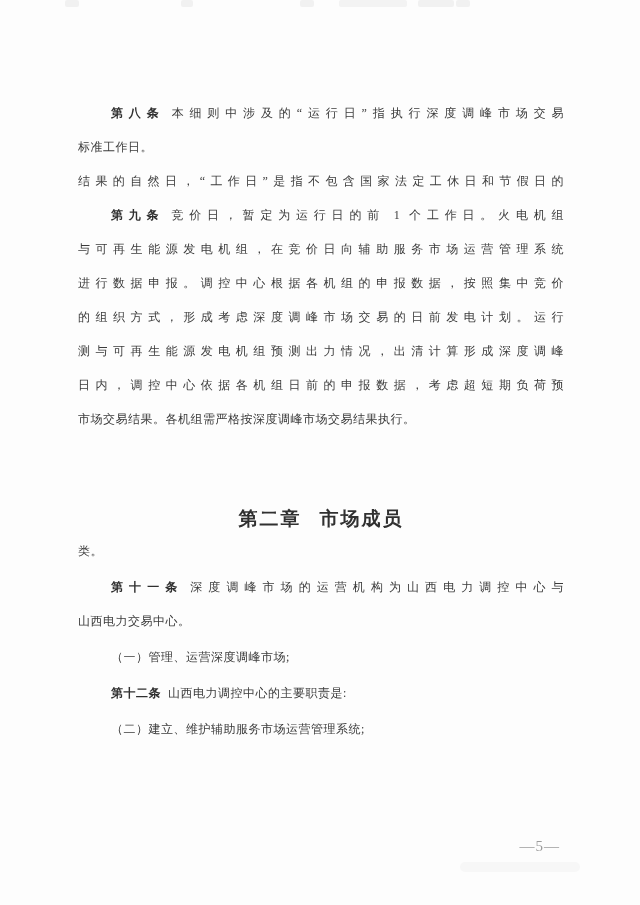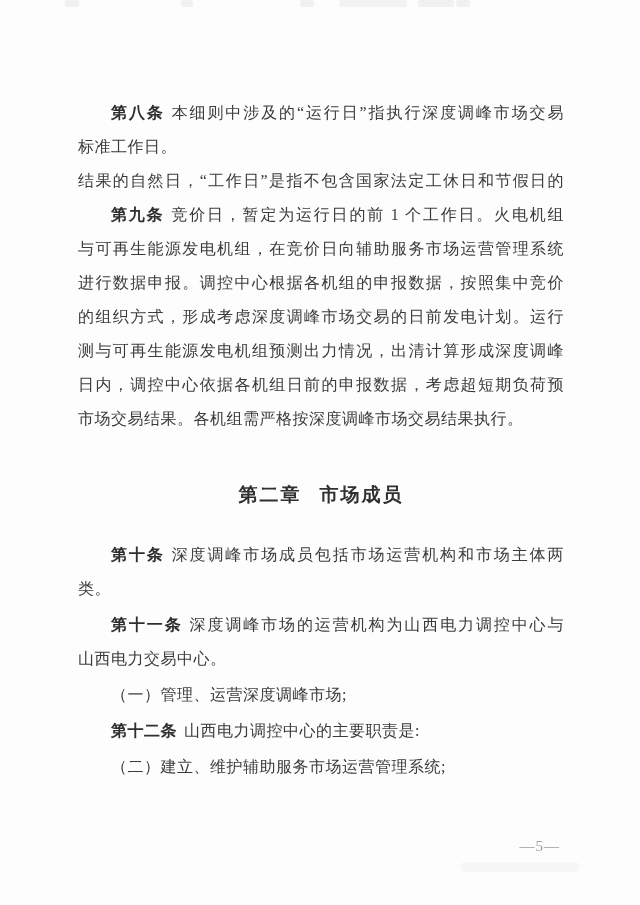--- a/index.html
+++ b/index.html
@@ -40,40 +40,40 @@
     border-radius: 5px;
   }
 
   .textblock {
     position: absolute;
     left: 78px;
     top: 96px;
     width: 486px;
   }
   .line {
-    font-size: 16px;
+    font-size: 12px;
     letter-spacing: 0.5px;
     line-height: 34px;
     height: 34px;
     white-space: pre-wrap;
     color: #3b3b3b;
   }
   .just {
     text-align: justify;
     text-align-last: justify;
   }
   .indent { text-indent: 33px; }
   .num {
     font-weight: bold;
     color: #2f2f2f;
   }
   .after-num { margin-left: 7px; }
 
   .chapter-heading {
-    margin-top: 44px;
+    margin-top: 68px;
     text-align: center;
     font-weight: bold;
     font-size: 19px;
     line-height: 30px;
     height: 30px;
     color: #303030;
     letter-spacing: 2px;
   }
   .chapter-heading .gap { display: inline-block; width: 18px; }
 
@@ -110,21 +110,20 @@
     <div class="line just indent"><span class="num">第九条</span><span class="after-num">竞价日，暂定为运行日的前 1 个工作日。火电机组</span></div>
     <div class="line just">与可再生能源发电机组，在竞价日向辅助服务市场运营管理系统</div>
     <div class="line just">进行数据申报。调控中心根据各机组的申报数据，按照集中竞价</div>
     <div class="line just">的组织方式，形成考虑深度调峰市场交易的日前发电计划。运行</div>
     <div class="line just">测与可再生能源发电机组预测出力情况，出清计算形成深度调峰</div>
     <div class="line just">日内，调控中心依据各机组日前的申报数据，考虑超短期负荷预</div>
     <div class="line">市场交易结果。各机组需严格按深度调峰市场交易结果执行。</div>
 
     <div class="chapter-heading"><span>第二章</span><span class="gap"></span><span>市场成员</span></div>
 
-    <div class="line just indent" style="margin-top:28px;"><span class="num">第十条</span><span class="after-num">深度调峰市场成员包括市场运营机构和市场主体两</span></div>
     <div class="line">类。</div>
 
     <div class="line just indent mt8"><span class="num">第十一条</span><span class="after-num">深度调峰市场的运营机构为山西电力调控中心与</span></div>
     <div class="line">山西电力交易中心。</div>
 
     <div class="line indent mt2">（一）管理、运营深度调峰市场;</div>
 
     <div class="line indent mt8"><span class="num">第十二条</span><span class="after-num">山西电力调控中心的主要职责是:</span></div>
     <div class="line indent mt2">（二）建立、维护辅助服务市场运营管理系统;</div>
 

